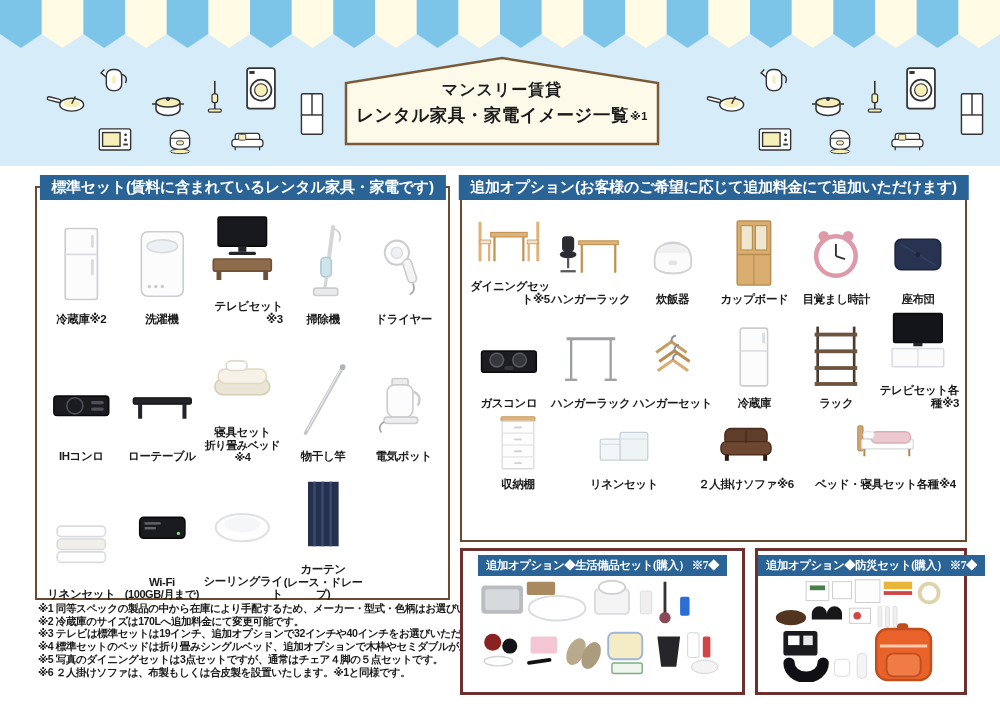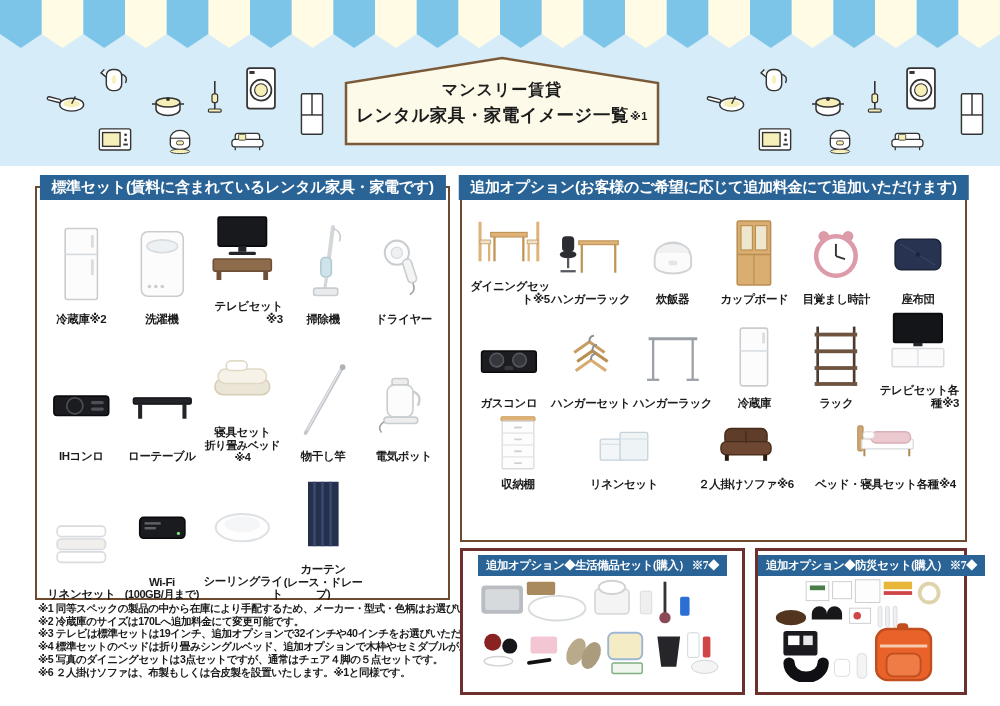--- a/index.html
+++ b/index.html
@@ -546,29 +546,29 @@
       </div>
     <div class="opt-row" id="opt-row2">
         <div class="item">
           <div class="photo"><svg viewBox="0 0 100 100">
               <use href="#p-gas-stove" xlink:href="#p-gas-stove"></use>
             </svg></div>
           <div class="plabel">ガスコンロ</div>
         </div>
         <div class="item">
           <div class="photo"><svg viewBox="0 0 100 100">
+              <use href="#p-hanger-rack" xlink:href="#p-hanger-rack"></use>
+            </svg></div>
+          <div class="plabel">ハンガーラック</div>
+        </div>
+        <div class="item">
+          <div class="photo"><svg viewBox="0 0 100 100">
               <use href="#p-hanger-set" xlink:href="#p-hanger-set"></use>
             </svg></div>
           <div class="plabel">ハンガーセット</div>
-        </div>
-        <div class="item">
-          <div class="photo"><svg viewBox="0 0 100 100">
-              <use href="#p-hanger-rack" xlink:href="#p-hanger-rack"></use>
-            </svg></div>
-          <div class="plabel">ハンガーラック</div>
         </div>
         <div class="item">
           <div class="photo"><svg viewBox="0 0 100 100">
               <use href="#p-fridge-small" xlink:href="#p-fridge-small"></use>
             </svg></div>
           <div class="plabel">冷蔵庫</div>
         </div>
         <div class="item">
           <div class="photo"><svg viewBox="0 0 100 100">
               <use href="#p-rack" xlink:href="#p-rack"></use>

